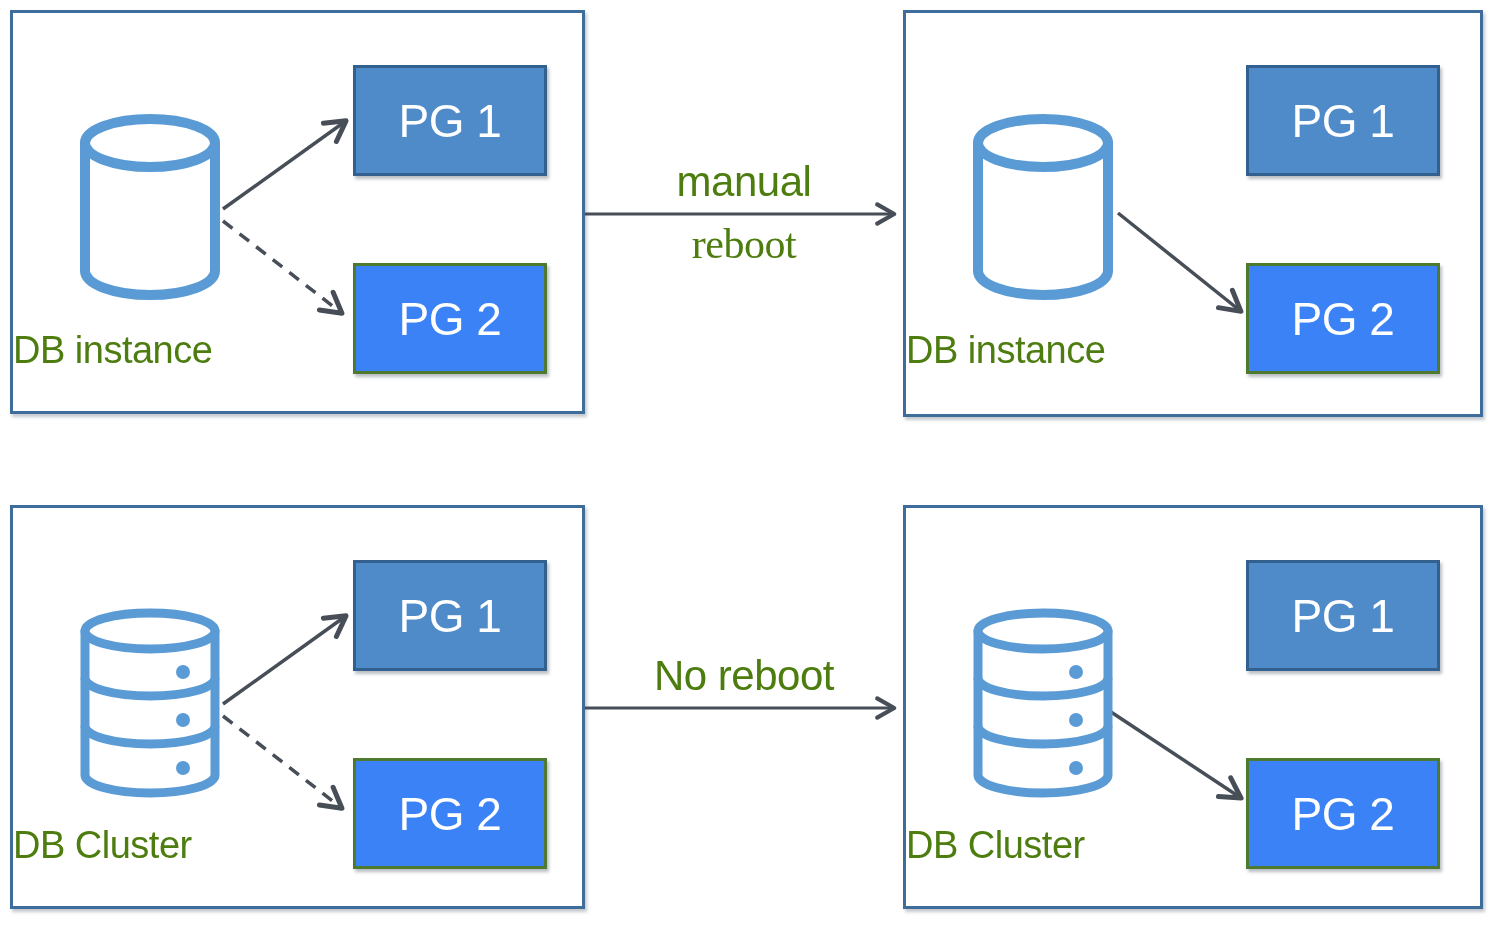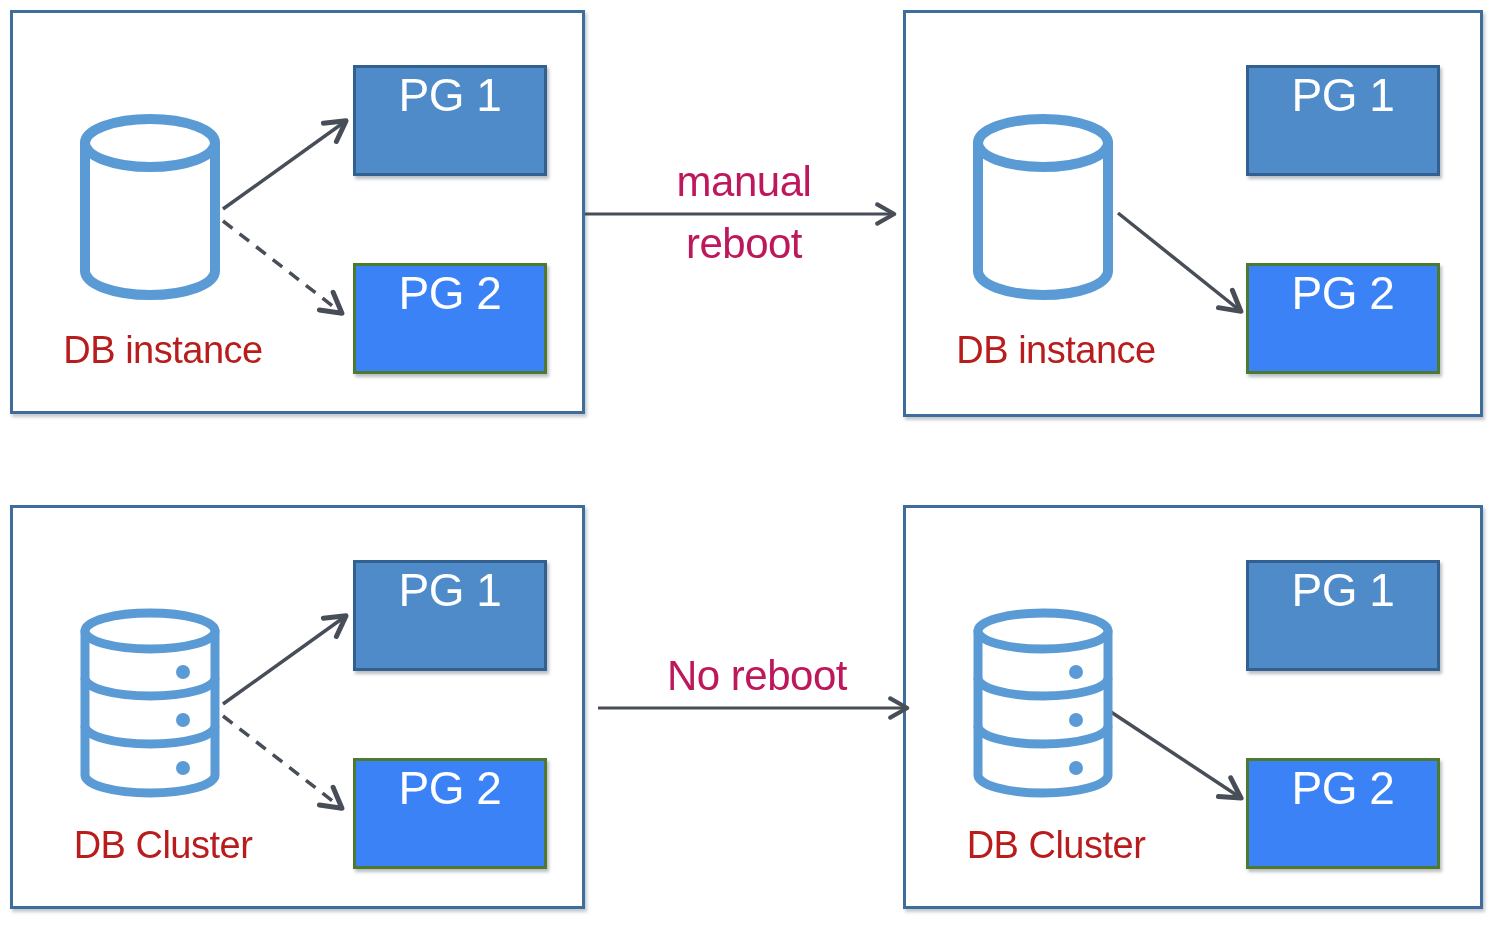--- a/index.html
+++ b/index.html
@@ -16,43 +16,43 @@
   .p-tr{left:903px;top:10px;width:574px;height:401px;}
   .p-bl{left:10px;top:505px;width:569px;height:398px;}
   .p-br{left:903px;top:505px;width:574px;height:398px;}
 
   .arrows{position:absolute;left:0;top:0;width:100%;height:100%;overflow:visible;}
 
   .db-icon{position:absolute;left:62px;top:100px;width:150px;height:195px;}
   .db-icon svg{display:block;width:100%;height:100%;}
 
   .db-label{
-    position:absolute;left:0;top:316px;width:300px;text-align:center;
-    font-size:38px;color:#b91c1c;letter-spacing:-.5px;white-space:nowrap;
+    position:absolute;left:0;top:316px;width:300px;text-align:left;
+    font-size:38px;color:#4d7c0f;letter-spacing:-.5px;white-space:nowrap;
   }
 
   .pg{
     position:absolute;width:188px;height:105px;border:3px solid;
-    display:flex;align-items:flex-start;justify-content:center;
+    display:flex;align-items:center;justify-content:center;
     color:#ffffff;font-size:46px;letter-spacing:-.5px;
     box-shadow:2px 3px 3px rgba(120,130,140,.5);
   }
   .pg1{left:340px;top:52px;background:#4E8BC8;border-color:#33618F;}
   .pg2{left:340px;top:250px;background:#3b82f6;border-color:#4E7A2F;}
 
   .connector{position:absolute;width:318px;height:140px;}
   .c-top{left:585px;top:145px;}
-  .c-bottom{left:585px;top:639px;margin-left:13px;}
+  .c-bottom{left:585px;top:639px;}
   .connector svg{position:absolute;left:0;top:54px;width:318px;height:30px;overflow:visible;}
   .c-label{
     position:absolute;left:-30px;width:378px;text-align:center;
-    font-size:42px;color:#be185d;letter-spacing:-.5px;line-height:1;white-space:nowrap;
+    font-size:42px;color:#4d7c0f;letter-spacing:-.5px;line-height:1;white-space:nowrap;
   }
   .c-l1{top:16px;}
-  .c-l2{top:78px;}
+  .c-l2{top:78px;font-family:Liberation Serif, serif;}
 </style>
 </head>
 <body>
 
 <svg width="0" height="0" style="position:absolute" aria-hidden="true">
   <defs>
     <marker id="ah" viewBox="0 0 12 12" refX="8.5" refY="6" markerWidth="8.5" markerHeight="8.5" orient="auto">
       <path d="M2 1.5 L10 6 L2 10.5" fill="none" stroke="#474E57" stroke-width="2" stroke-linecap="round" stroke-linejoin="round"></path>
     </marker>
   </defs>

